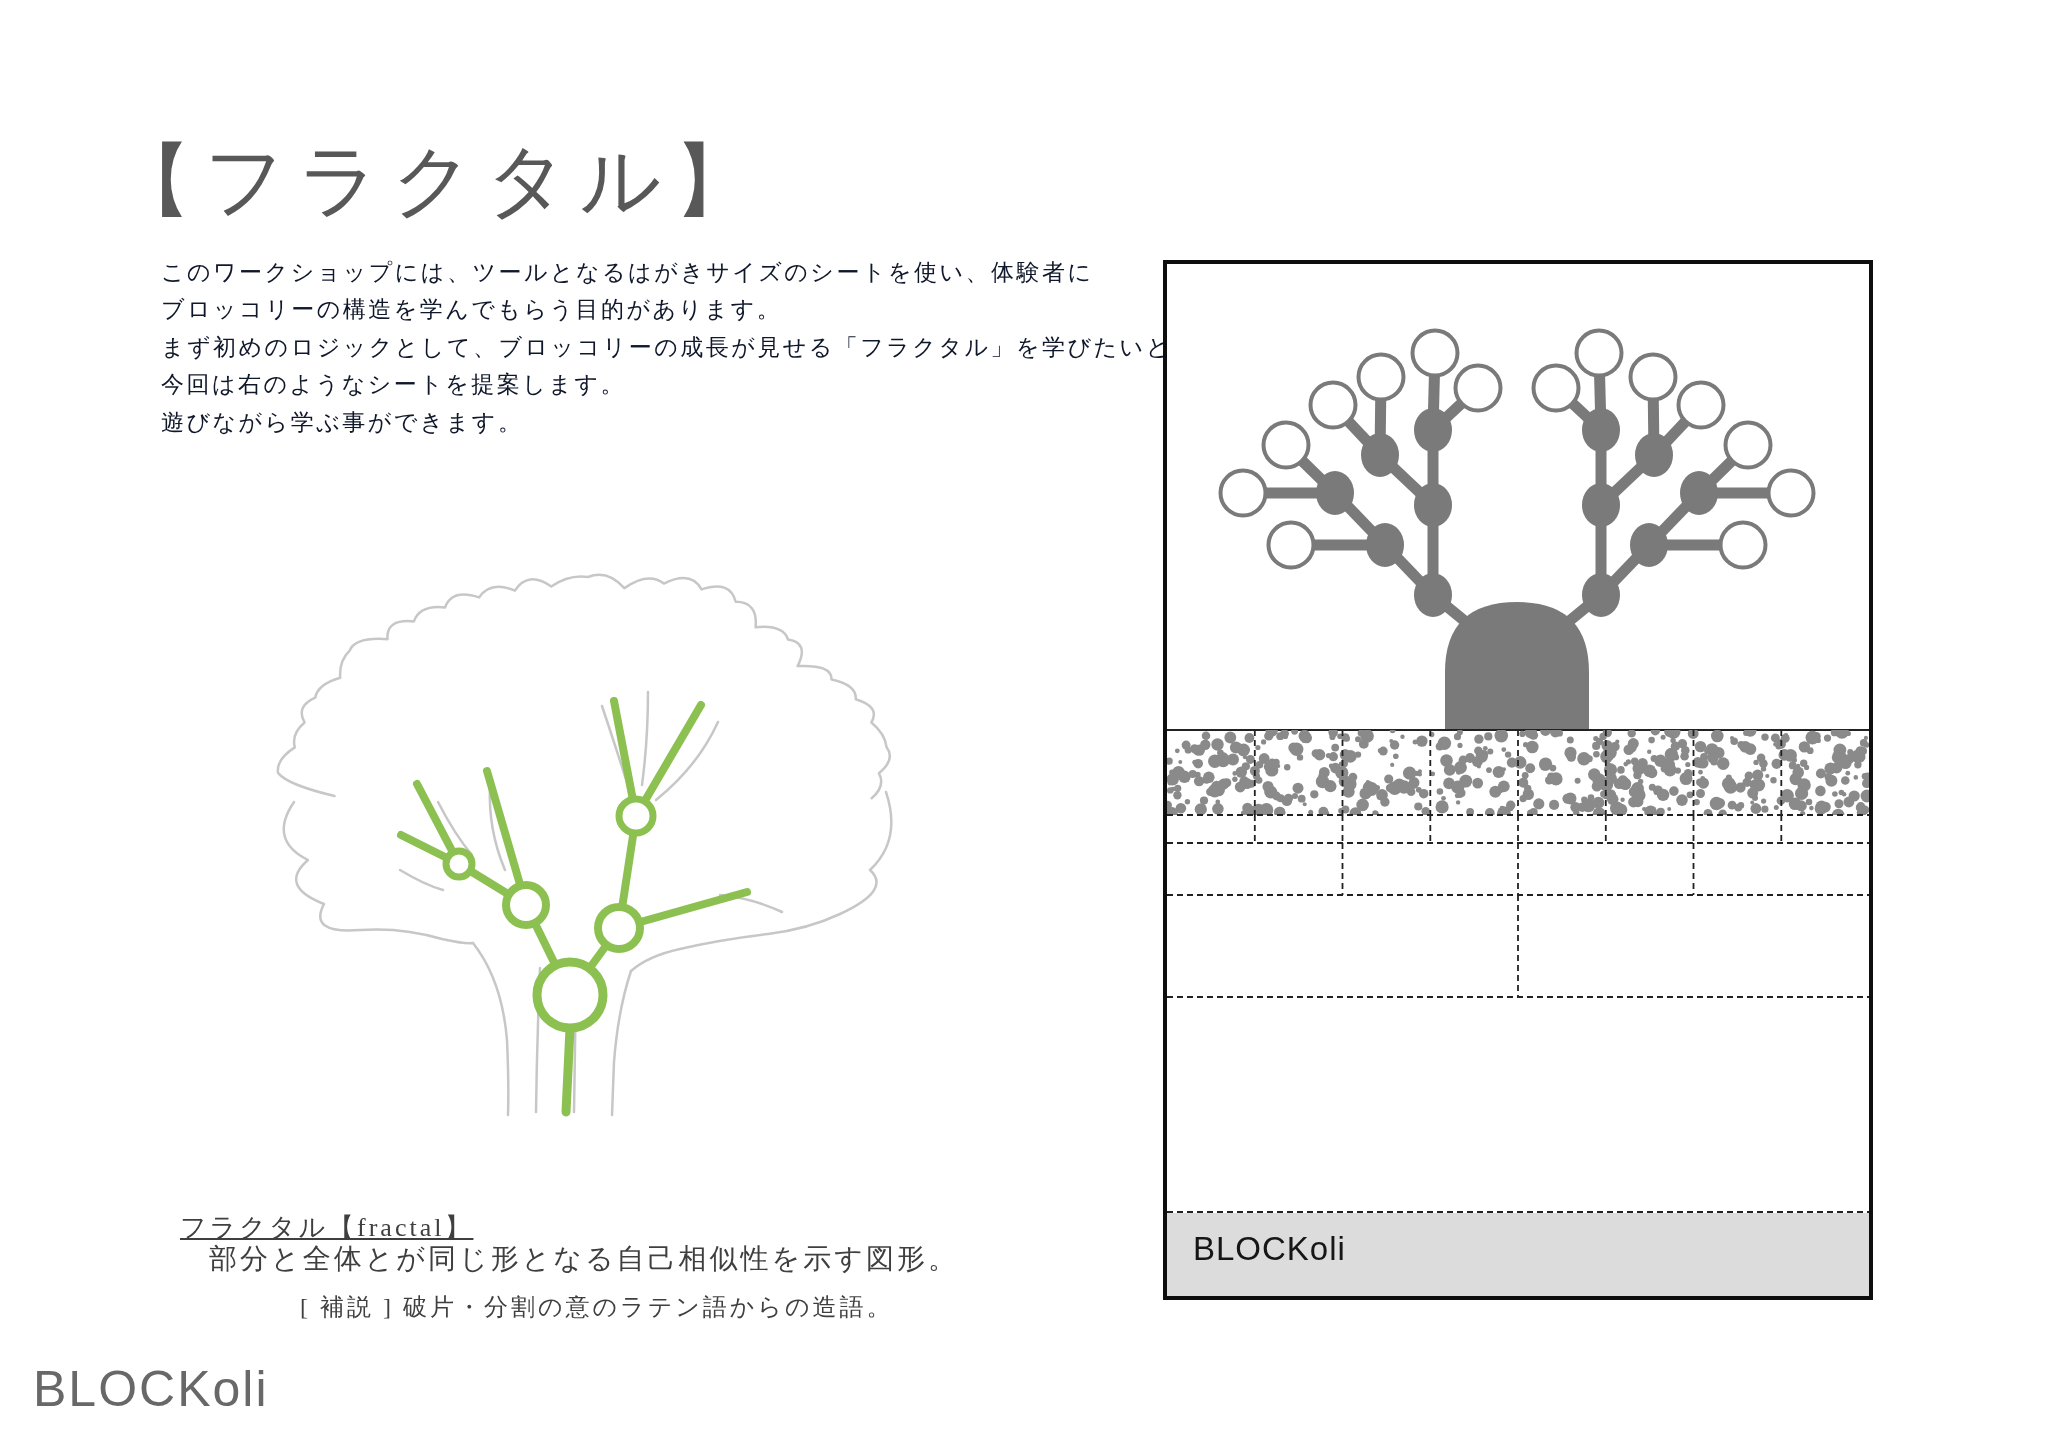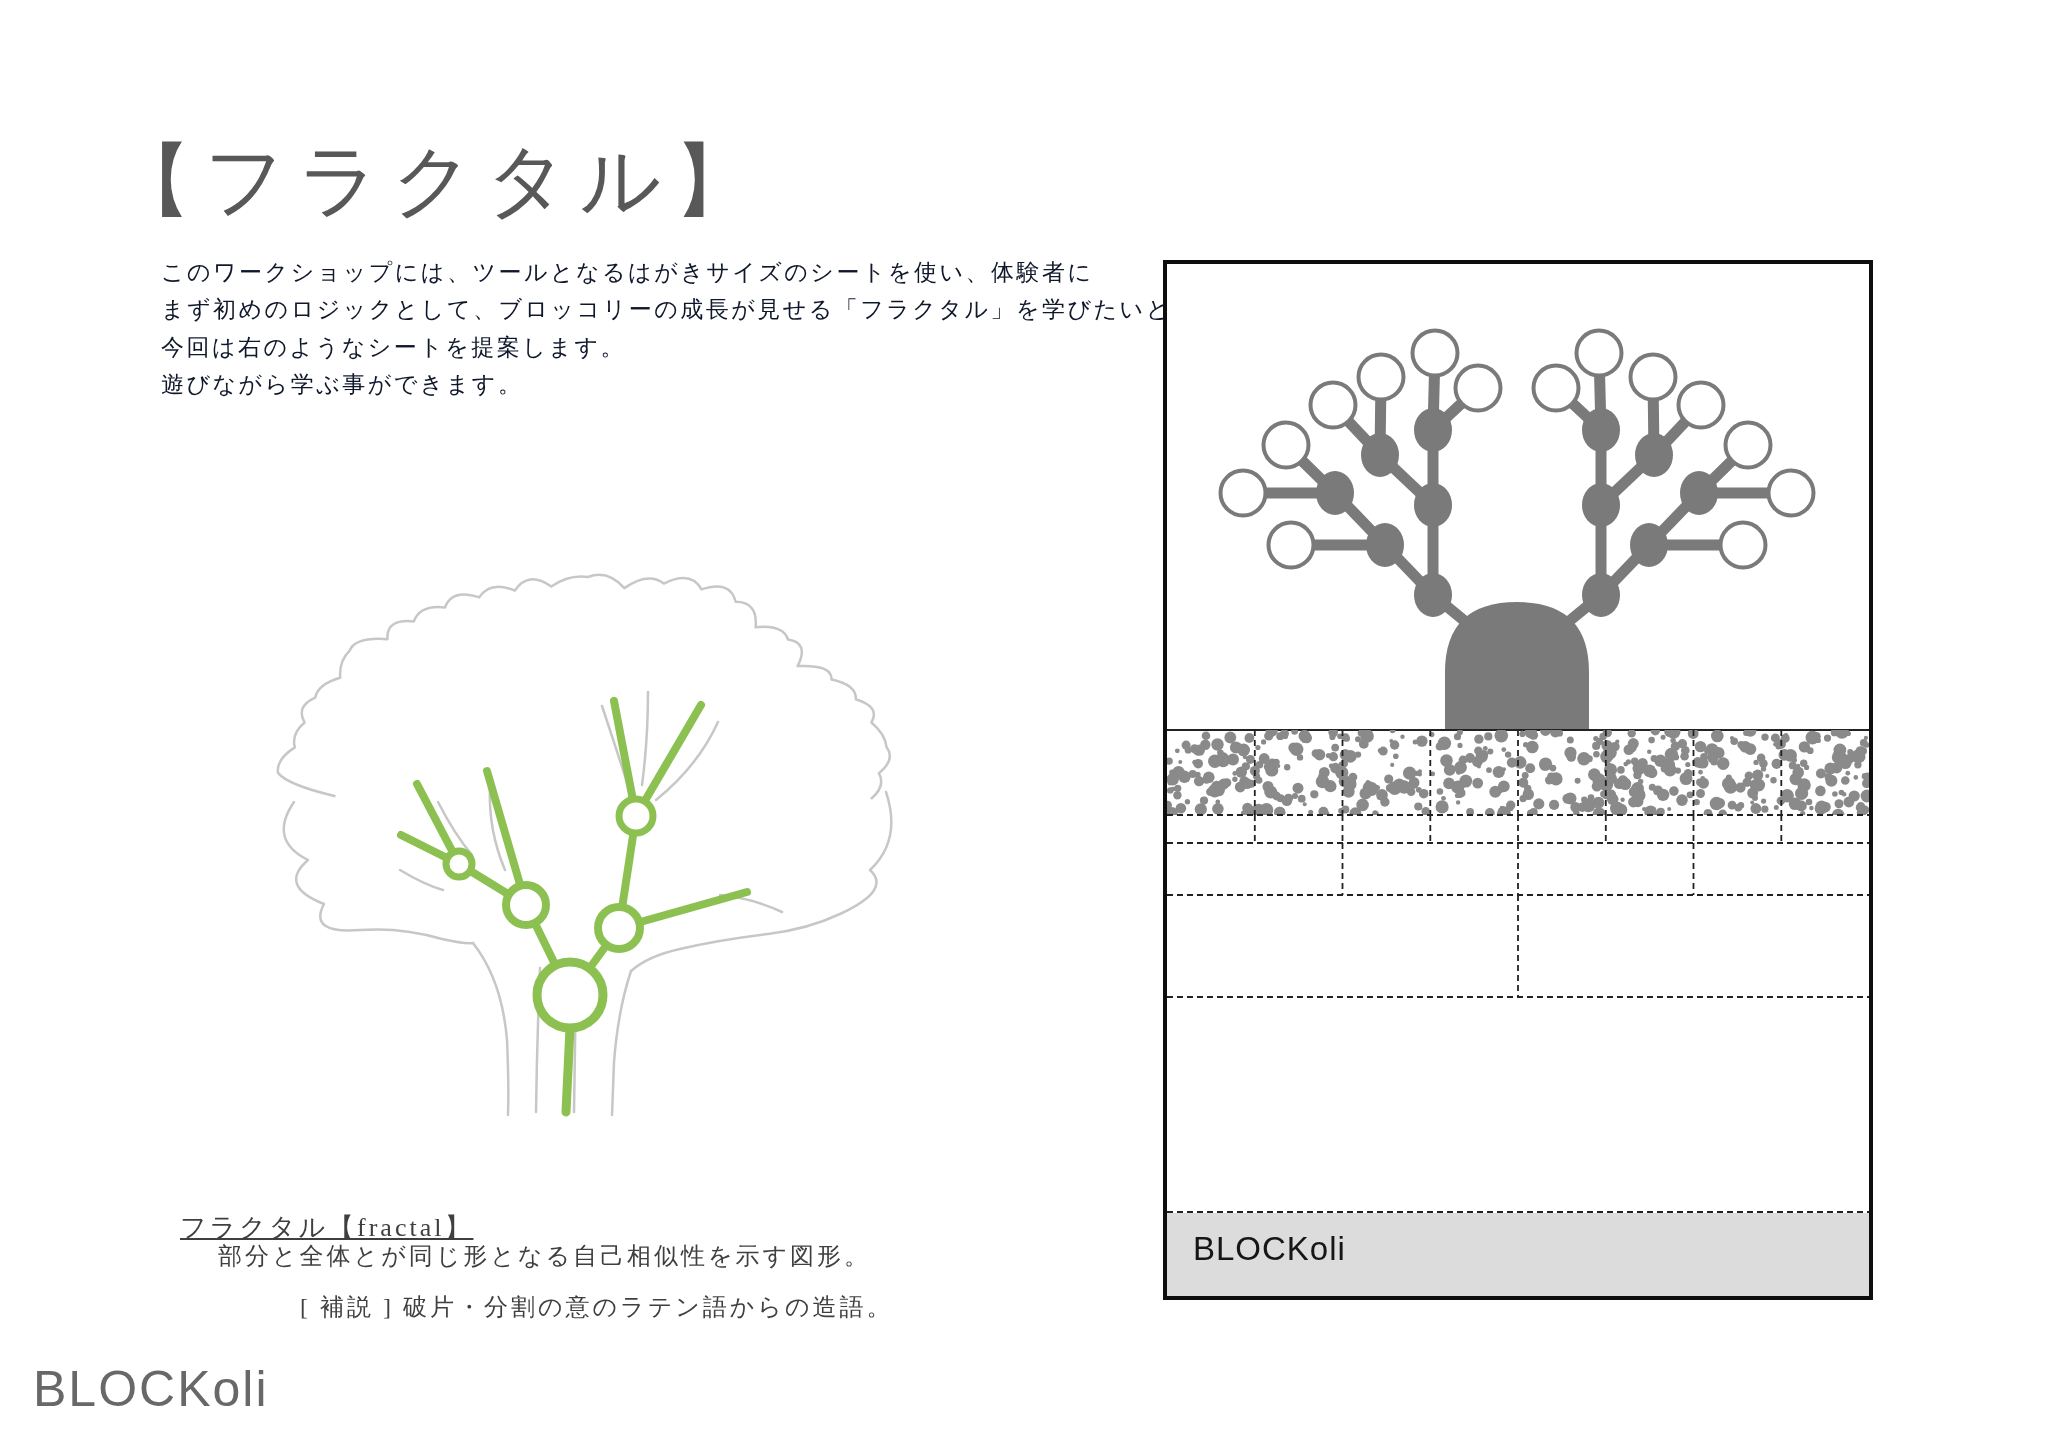--- a/index.html
+++ b/index.html
@@ -4,39 +4,40 @@
 <style>
   html,body{margin:0;padding:0;background:#fff;}
   .page{position:relative;width:2048px;height:1448px;background:#ffffff;overflow:hidden;
         font-family:"Liberation Serif","DejaVu Serif",serif;color:#4c4c4c;}
   .abs{position:absolute;}
   .page-title{left:112px;top:128px;font-size:80px;color:#585858;letter-spacing:12px;white-space:nowrap;}
   .intro{left:161px;top:254px;font-size:23px;letter-spacing:2.5px;color:#0f172a;}
   .intro .line{height:37.4px;line-height:37.4px;white-space:nowrap;}
   .definition{color:#3f3f3f;}
   .def-term{left:180px;top:1210px;font-size:26px;letter-spacing:3px;white-space:nowrap;text-decoration:underline;}
-  .def-desc{left:218px;top:1240px;font-size:24px;letter-spacing:3px;white-space:nowrap;}
+  .def-desc{left:209px;top:1240px;font-size:28px;letter-spacing:3px;white-space:nowrap;}
   .def-note{left:268px;top:1291px;font-size:24px;letter-spacing:3px;white-space:nowrap;margin-left:32px;}
   .brand-logo{left:33px;top:1360px;font-size:50px;color:#686868;letter-spacing:2px;
       font-family:"Liberation Sans","DejaVu Sans",sans-serif;font-weight:400;white-space:nowrap;}
   .card{left:1163px;top:260px;width:702px;height:1032px;border:4px solid #0e0e0e;background:#fff;}
   .card svg{position:absolute;left:0;top:0;}
   .card-footer-label{position:absolute;left:26px;top:966px;font-size:33px;color:#161616;
       font-family:"Liberation Sans","DejaVu Sans",sans-serif;letter-spacing:1px;white-space:nowrap;}
   svg{display:block;}
 </style>
 </head>
 <body>
 
 <div class="page">
 
   <div class="abs page-title">【フラクタル】</div>
 
   <div class="abs intro">
     <div class="line">このワークショップには、ツールとなるはがきサイズのシートを使い、体験者に</div>
+    <div class="line">ブロッコリーの構造を学んでもらう目的があります。</div>
     <div class="line">まず初めのロジックとして、ブロッコリーの成長が見せる「フラクタル」を学びたいと</div>
     <div class="line">今回は右のようなシートを提案します。</div>
     <div class="line">遊びながら学ぶ事ができます。</div>
   </div>
 
   <svg class="abs" style="left:250px;top:540px" width="680" height="640" viewBox="0 0 680 640">
 
     <g fill="none" stroke="#C7C7C7" stroke-width="2.5" stroke-linecap="round" stroke-linejoin="round">
       <path id="head-outline" d="M 84.5 256.0 Q 37.5 244.9 28.0 232.9 Q 25.9 219.6 44.8 207.4 Q 41.2 193.7 54.6 182.5 Q 45.5 166.6 65.2 157.7 Q 67.6 144.2 90.2 137.7 Q 88.9 121.4 99.6 110.7 Q 105.2 96.9 137.5 99.2 Q 135.8 78.6 163.9 81.4 Q 169.9 64.7 195.0 67.5 Q 201.9 48.2 229.2 57.4 Q 240.3 40.4 264.9 50.6 Q 277.8 30.4 301.3 46.5 Q 318.9 34.2 338.0 37.0 Q 357.5 29.2 374.4 48.1 Q 398.4 31.4 413.9 43.6 Q 440.9 29.9 451.6 49.4 Q 480.0 39.8 485.7 61.8 Q 508.0 61.8 505.6 87.3 Q 533.1 84.5 538.0 99.5 Q 559.5 102.7 547.6 126.1 Q 582.3 124.5 581.5 139.5 Q 606.6 144.8 605.8 159.2 Q 630.6 166.7 621.4 182.5 Q 635.0 193.8 636.5 206.9 Q 645.9 219.3 628.9 233.2 Q 635.9 246.0 621.7 258.2"></path>
 

